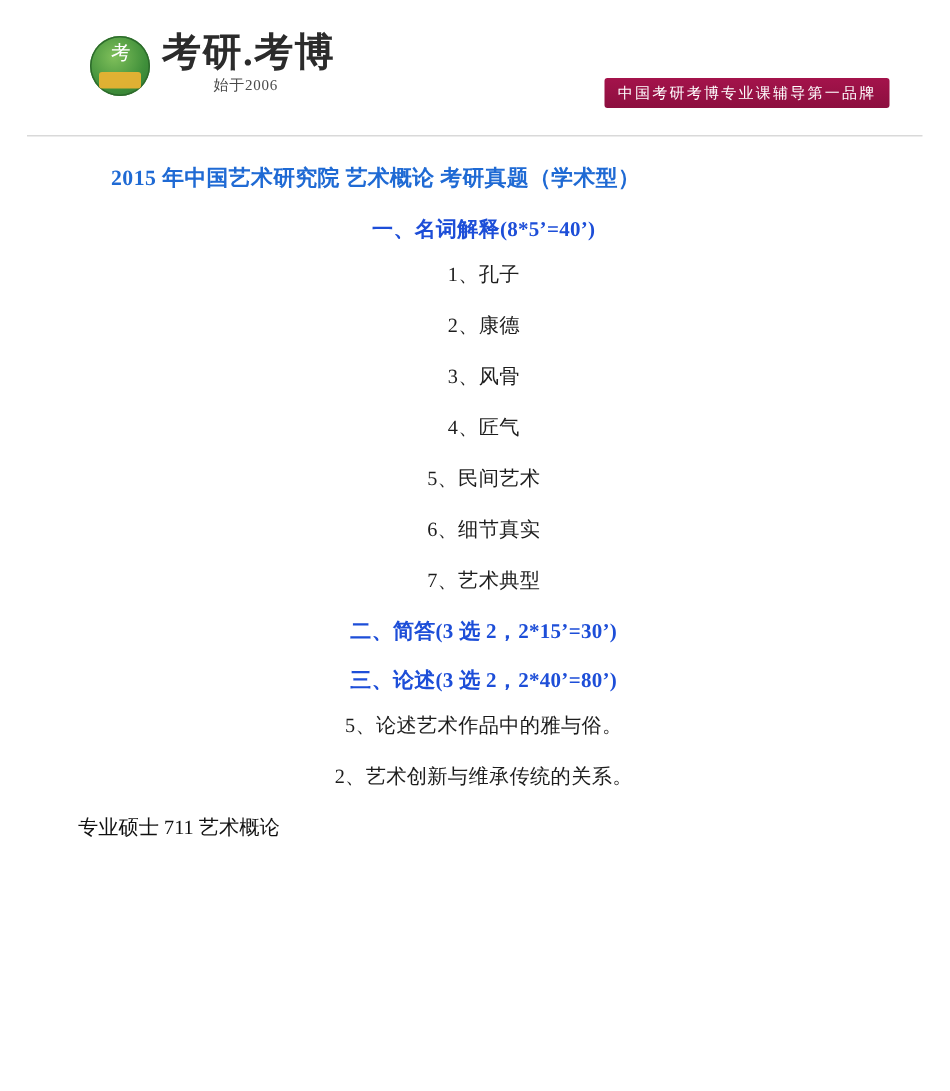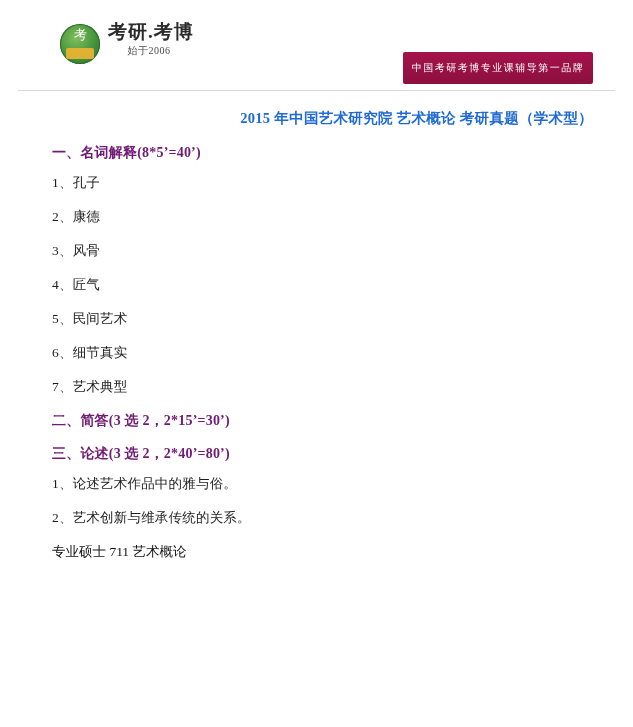--- a/index.html
+++ b/index.html
@@ -63,40 +63,40 @@
     color: #ffffff;
     font-family: "Liberation Serif", serif;
     line-height: 14px;
     letter-spacing: -1px;
   }
   .brand-text {
     margin-left: 8px;
     line-height: 1;
   }
   .brand-title {
-    font-size: 19px;
+    font-size: 26px;
     font-weight: bold;
     color: #2b2b2b;
     letter-spacing: 1px;
     font-family: "Liberation Serif", serif;
   }
   .brand-sub {
     margin-top: 5px;
     font-size: 10px;
     color: #4a4a4a;
     letter-spacing: .5px;
     text-align: center;
     padding-right: 4px;
   }
   .banner {
     position: absolute;
     right: 0;
     top: 30px;
     width: 190px;
-    height: 32px;
+    height: 20px;
     background: linear-gradient(180deg, #a4134b 0%, #8c0f3f 100%);
     border-radius: 2px;
     color: #ffffff;
     font-size: 10px;
     letter-spacing: 1.5px;
     display: flex;
     align-items: center;
     justify-content: center;
     font-family: "Liberation Serif", serif;
   }
@@ -108,34 +108,35 @@
   
   .content {
     padding: 18px 40px 0 52px;
   }
   .doc-title {
     color: #1f6ad4;
     font-weight: bold;
     font-size: 14.5px;
     letter-spacing: .3px;
     margin: 0 0 16px 22px;
-    text-align: right;
   }
   .section-head {
-    color: #701a75;
+    color: #1d4ed8;
     font-weight: bold;
     font-size: 14px;
     margin: 15px 0 12px 0;
     letter-spacing: .2px;
+    text-align: center;
   }
   .item {
     font-size: 13.5px;
     color: #1d1d1d;
     margin: 0 0 16px 0;
     letter-spacing: .2px;
+    text-align: center;
   }
   .tail-head {
     font-size: 13.5px;
     font-weight: normal;
     color: #111;
     margin: 12px 0 2px 0;
   }
 </style>
 </head>
 <body>
@@ -166,19 +167,19 @@
     <div class="item">2、康德</div>
     <div class="item">3、风骨</div>
     <div class="item">4、匠气</div>
     <div class="item">5、民间艺术</div>
     <div class="item">6、细节真实</div>
     <div class="item">7、艺术典型</div>
 
     <div class="section-head">二、简答(3 选 2，2*15’=30’)</div>
 
     <div class="section-head">三、论述(3 选 2，2*40’=80’)</div>
-    <div class="item">1、论述艺术作品中的雅与俗。</div>
+    <div class="item">5、论述艺术作品中的雅与俗。</div>
     <div class="item">2、艺术创新与维承传统的关系。</div>
 
     <div class="tail-head">专业硕士 711 艺术概论</div>
 
   </div>
 </div>
 
 </body></html>

